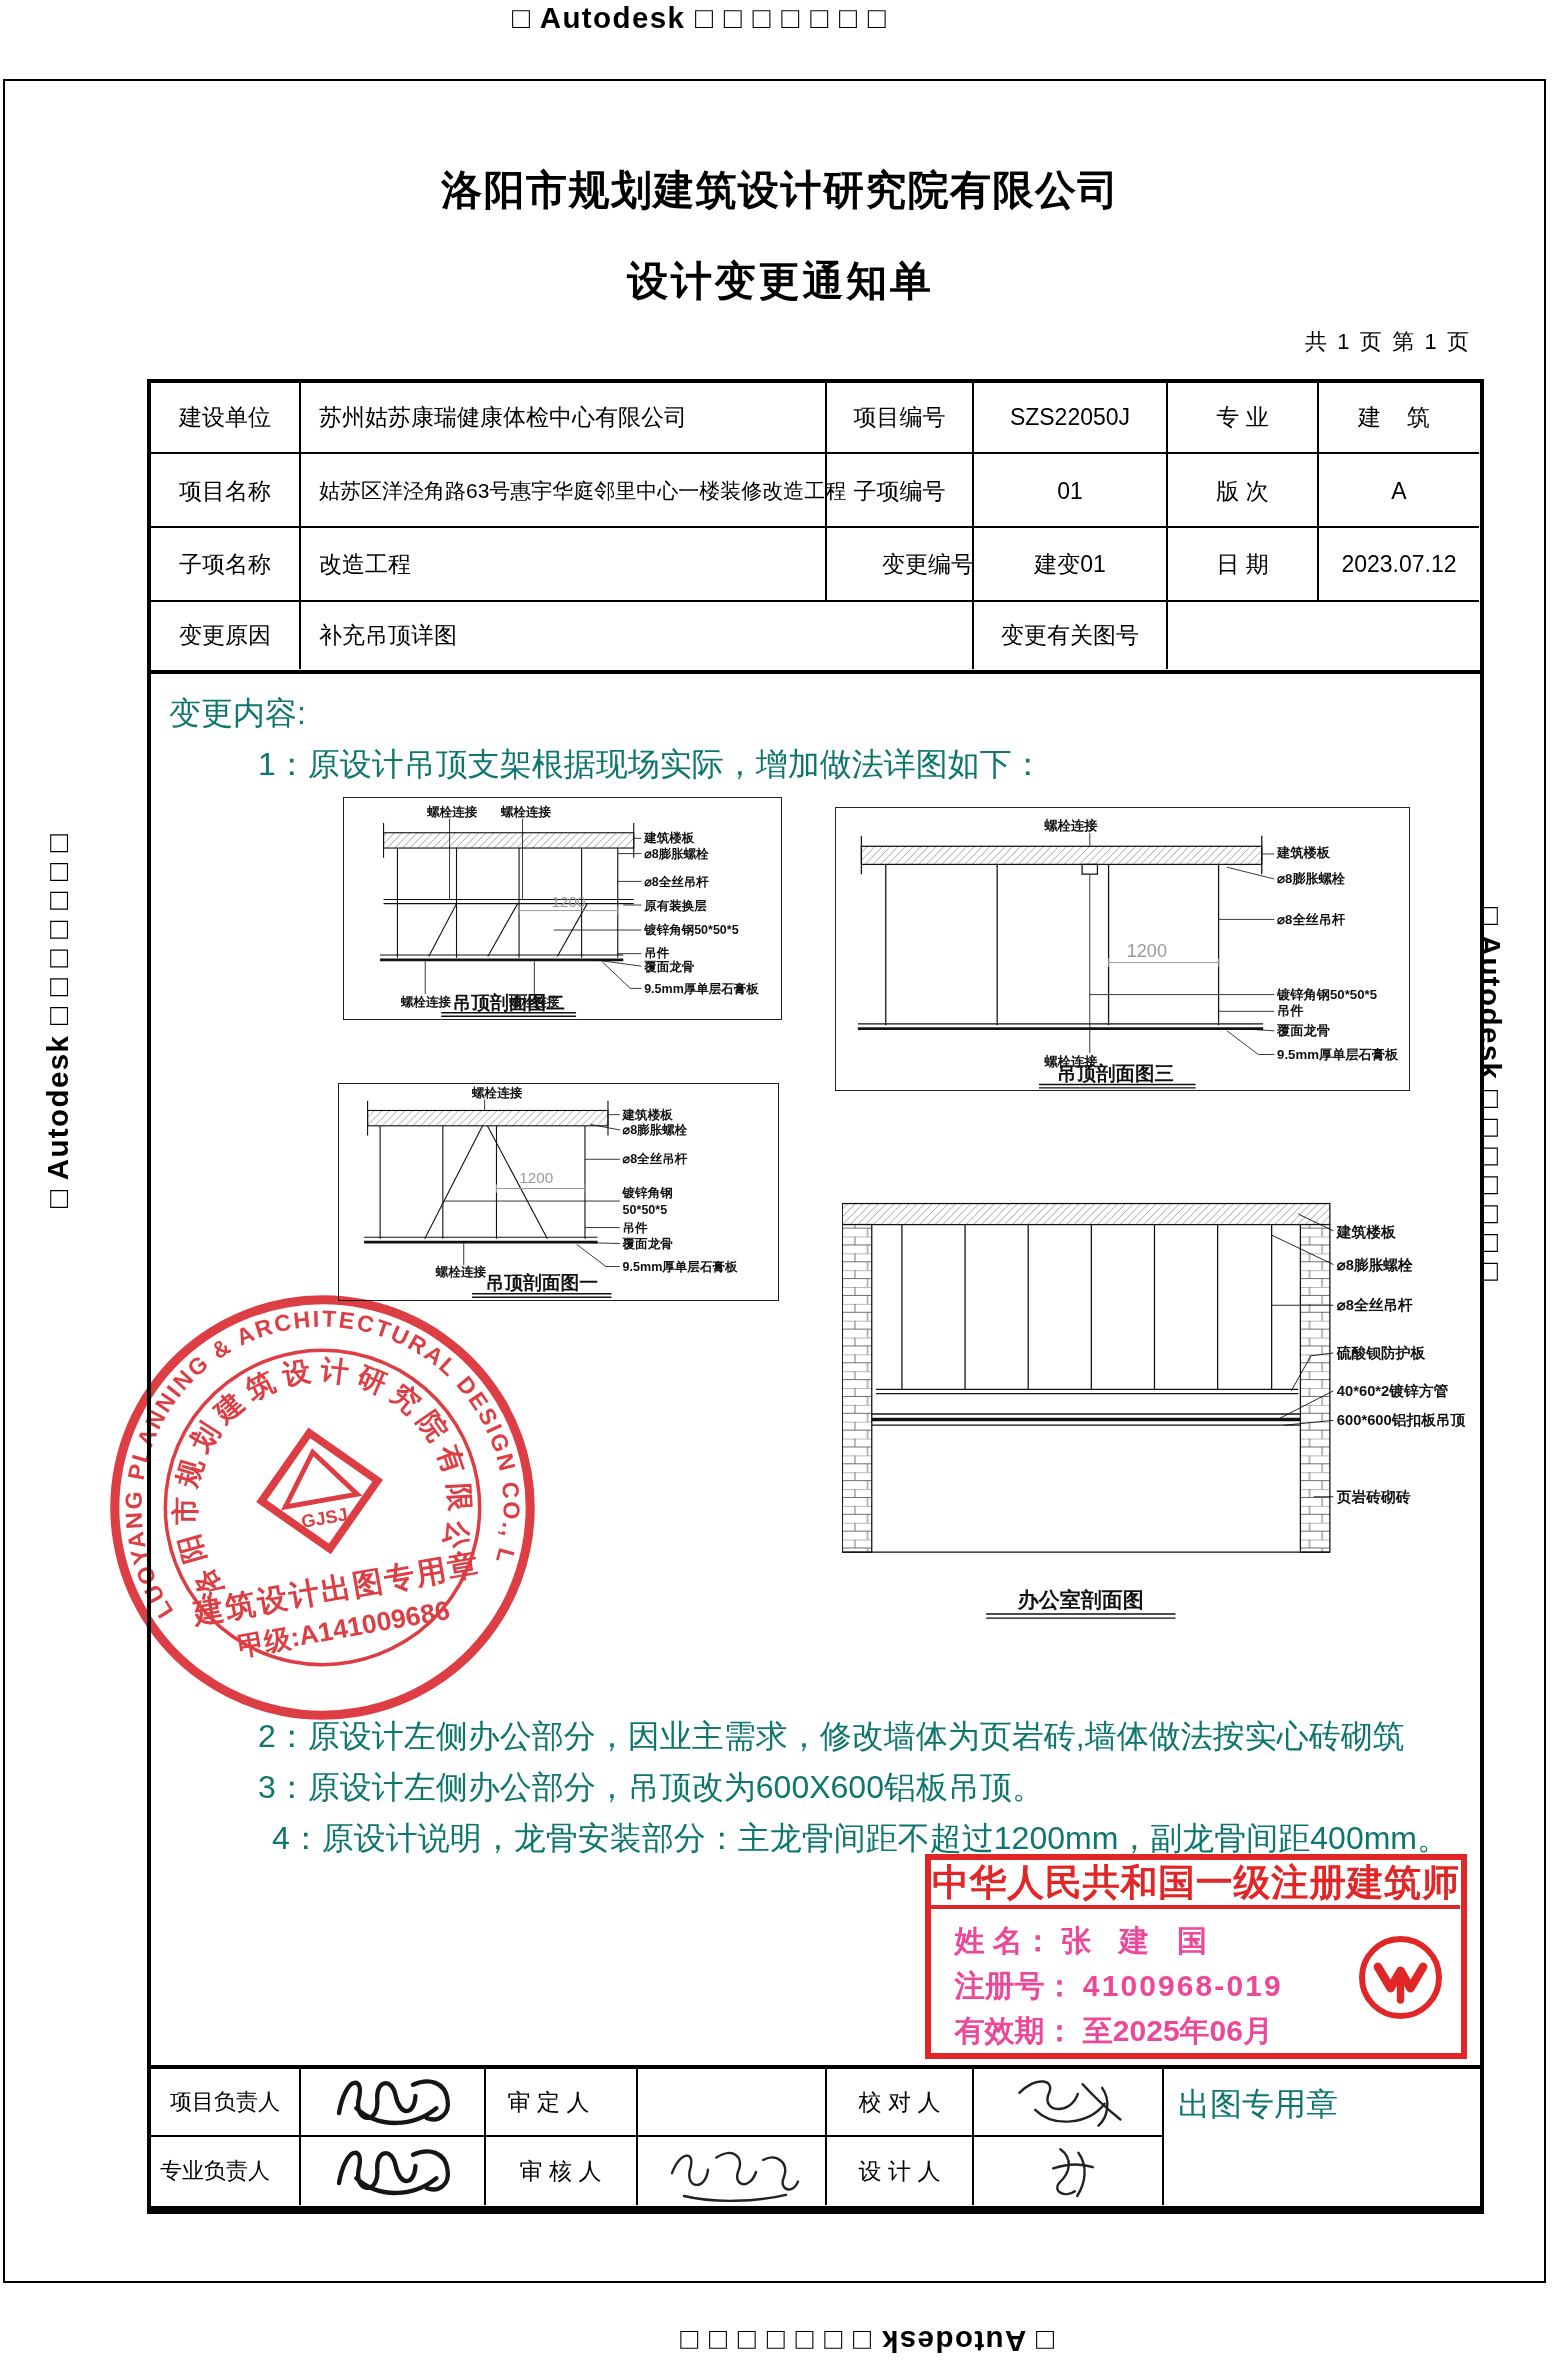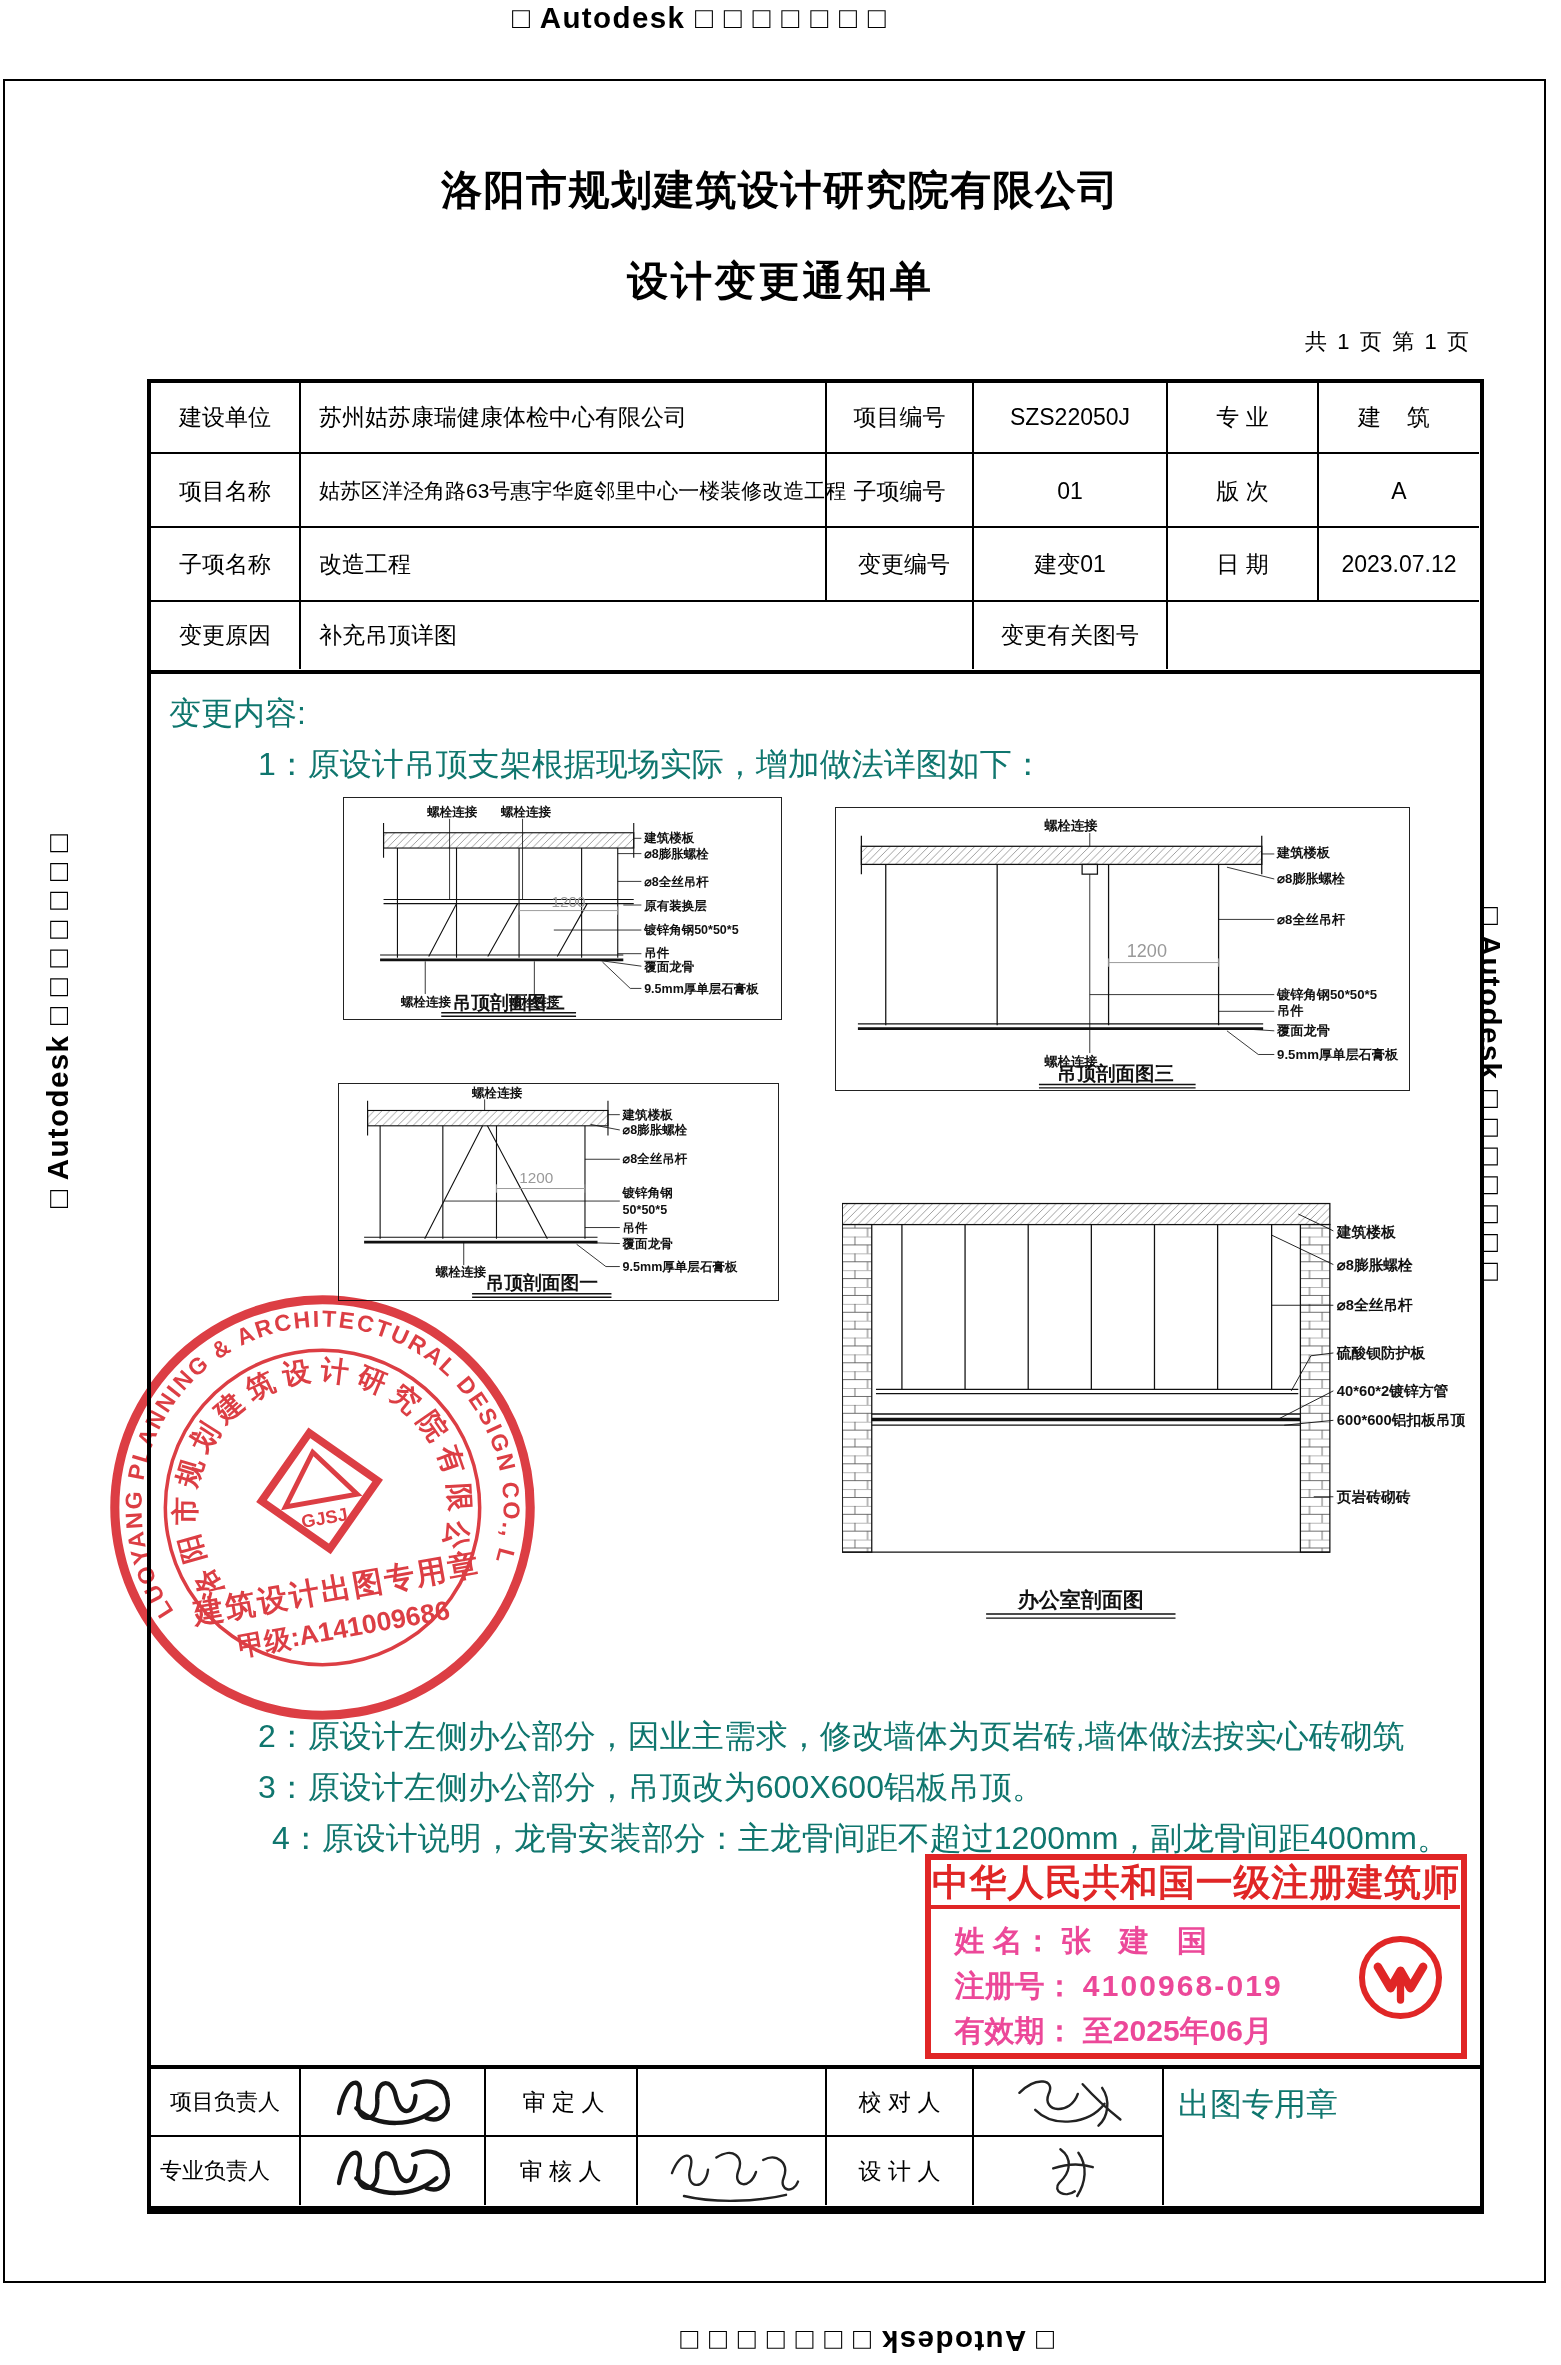--- a/index.html
+++ b/index.html
@@ -67,21 +67,21 @@
 
     <div class="cell" style="left:0;top:72px;width:148px;height:72px;">项目名称</div>
     <div class="cell left" style="left:150px;top:72px;width:524px;height:72px;font-size:21px;">姑苏区洋泾角路63号惠宇华庭邻里中心一楼装修改造工程</div>
     <div class="cell" style="left:676px;top:72px;width:145px;height:72px;">子项编号</div>
     <div class="cell" style="left:823px;top:72px;width:192px;height:72px;">01</div>
     <div class="cell" style="left:1017px;top:72px;width:149px;height:72px;">版  次</div>
     <div class="cell" style="left:1168px;top:72px;width:160px;height:72px;">A</div>
 
     <div class="cell" style="left:0;top:145px;width:148px;height:72px;">子项名称</div>
     <div class="cell left" style="left:150px;top:145px;width:524px;height:72px;">改造工程</div>
-    <div class="cell" style="left:688px;top:145px;width:130px;height:72px;">变更编号</div>
+    <div class="cell" style="left:712px;top:145px;width:130px;height:72px;">变更编号</div>
     <div class="cell" style="left:823px;top:145px;width:192px;height:72px;">建变01</div>
     <div class="cell" style="left:1017px;top:145px;width:149px;height:72px;">日  期</div>
     <div class="cell" style="left:1168px;top:145px;width:160px;height:72px;">2023.07.12</div>
 
     <div class="cell" style="left:0;top:219px;width:148px;height:67px;">变更原因</div>
     <div class="cell left" style="left:150px;top:219px;width:669px;height:67px;">补充吊顶详图</div>
     <div class="cell" style="left:823px;top:219px;width:192px;height:67px;">变更有关图号</div>
     <div class="cell" style="left:1017px;top:219px;width:312px;height:67px;"></div>
   </div>
 
@@ -285,21 +285,21 @@
   <div id="sign-table" class="tbl">
     <div class="hline" style="left:0;top:66px;width:1011px;height:2.1px;"></div>
     <div class="vline" style="left:148px;top:0;width:2.1px;height:136px;"></div>
     <div class="vline" style="left:333px;top:0;width:2.1px;height:136px;"></div>
     <div class="vline" style="left:485px;top:0;width:2.1px;height:136px;"></div>
     <div class="vline" style="left:674px;top:0;width:2.1px;height:136px;"></div>
     <div class="vline" style="left:821px;top:0;width:2.1px;height:136px;"></div>
     <div class="vline" style="left:1011px;top:0;width:2.1px;height:136px;"></div>
 
     <div class="cell" style="left:0;top:0;width:148px;height:66px;font-size:22px;">项目负责人</div>
-    <div class="cell" style="left:335px;top:0;width:125px;height:66px;padding-left:15px;">审 定 人</div>
+    <div class="cell" style="left:335px;top:0;width:125px;height:66px;">审 定 人</div>
     <div class="cell" style="left:676px;top:0;width:145px;height:66px;">校 对 人</div>
     <div class="ctext" style="left:1027px;top:14px;">出图专用章</div>
     <div class="cell" style="left:0;top:68px;width:128px;height:68px;font-size:22px;">专业负责人</div>
     <div class="cell" style="left:335px;top:68px;width:149px;height:68px;">审 核 人</div>
     <div class="cell" style="left:676px;top:68px;width:145px;height:68px;">设 计 人</div>
 
     <svg class="sig" style="left:156px;top:-4.2px;" width="175" height="74" viewBox="0 0 240 120">
       <path d="M30,78 C40,18 72,16 62,55 C54,94 96,98 92,55 C90,24 116,20 122,50 C128,82 152,84 154,50 M58,70 C95,104 152,100 188,70 M150,32 C176,20 202,28 206,56 C210,80 192,94 172,86" fill="none" stroke="#151515" stroke-width="7" stroke-linecap="round"></path>
     </svg>
     <svg class="sig" style="left:156px;top:66px;" width="175" height="74" viewBox="0 0 240 120">

